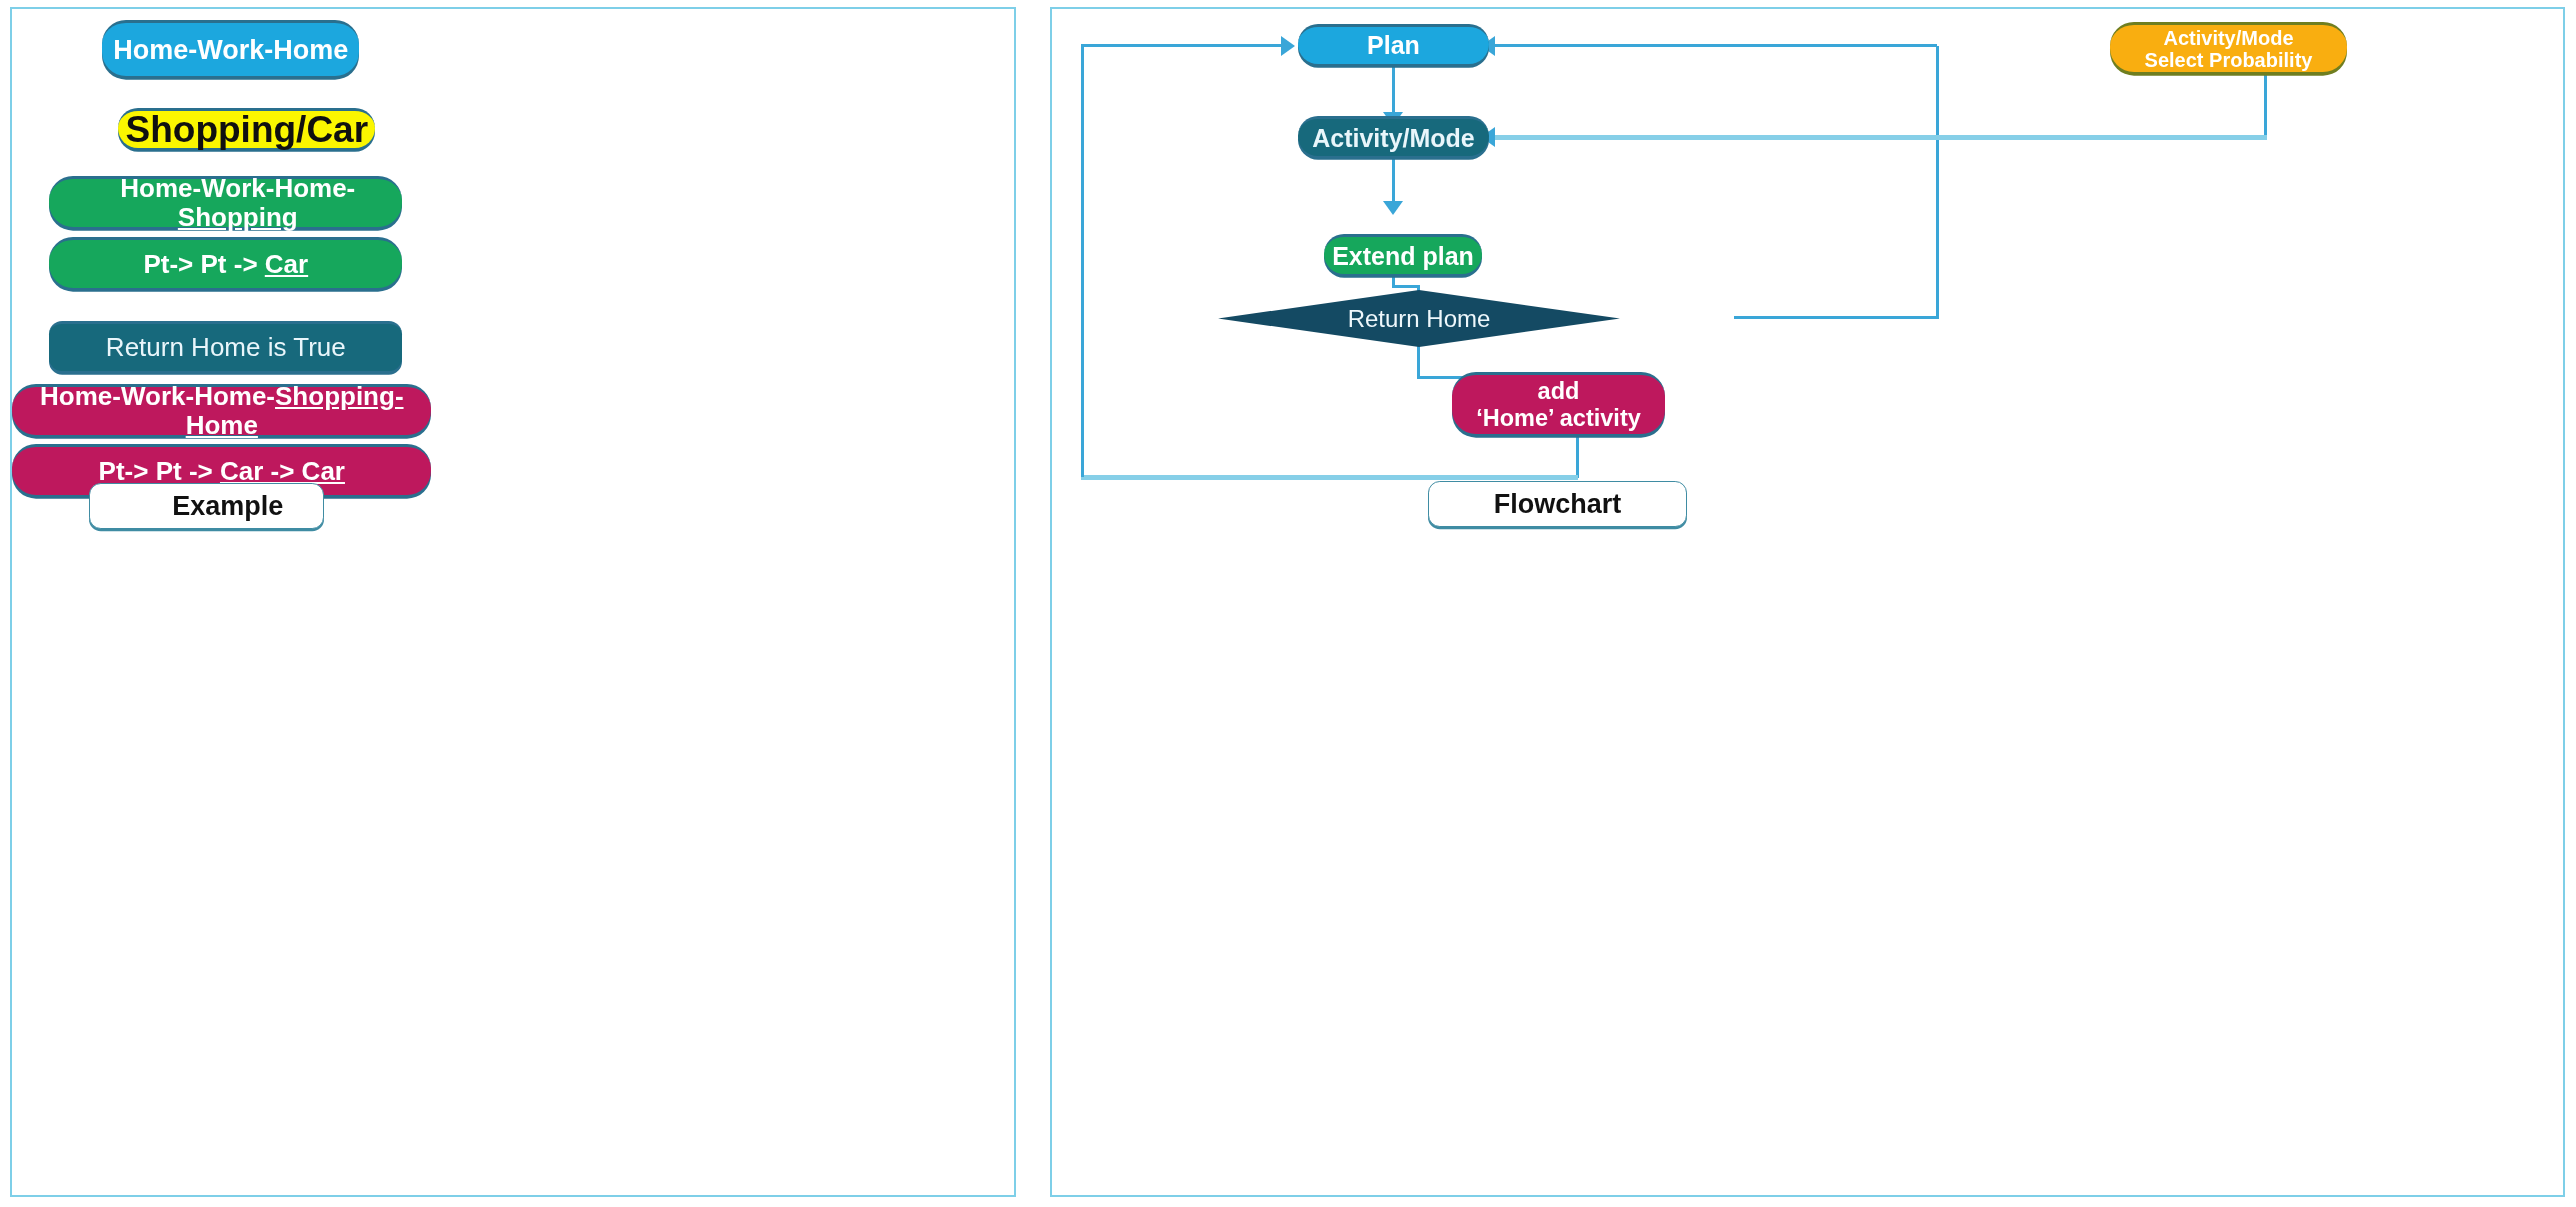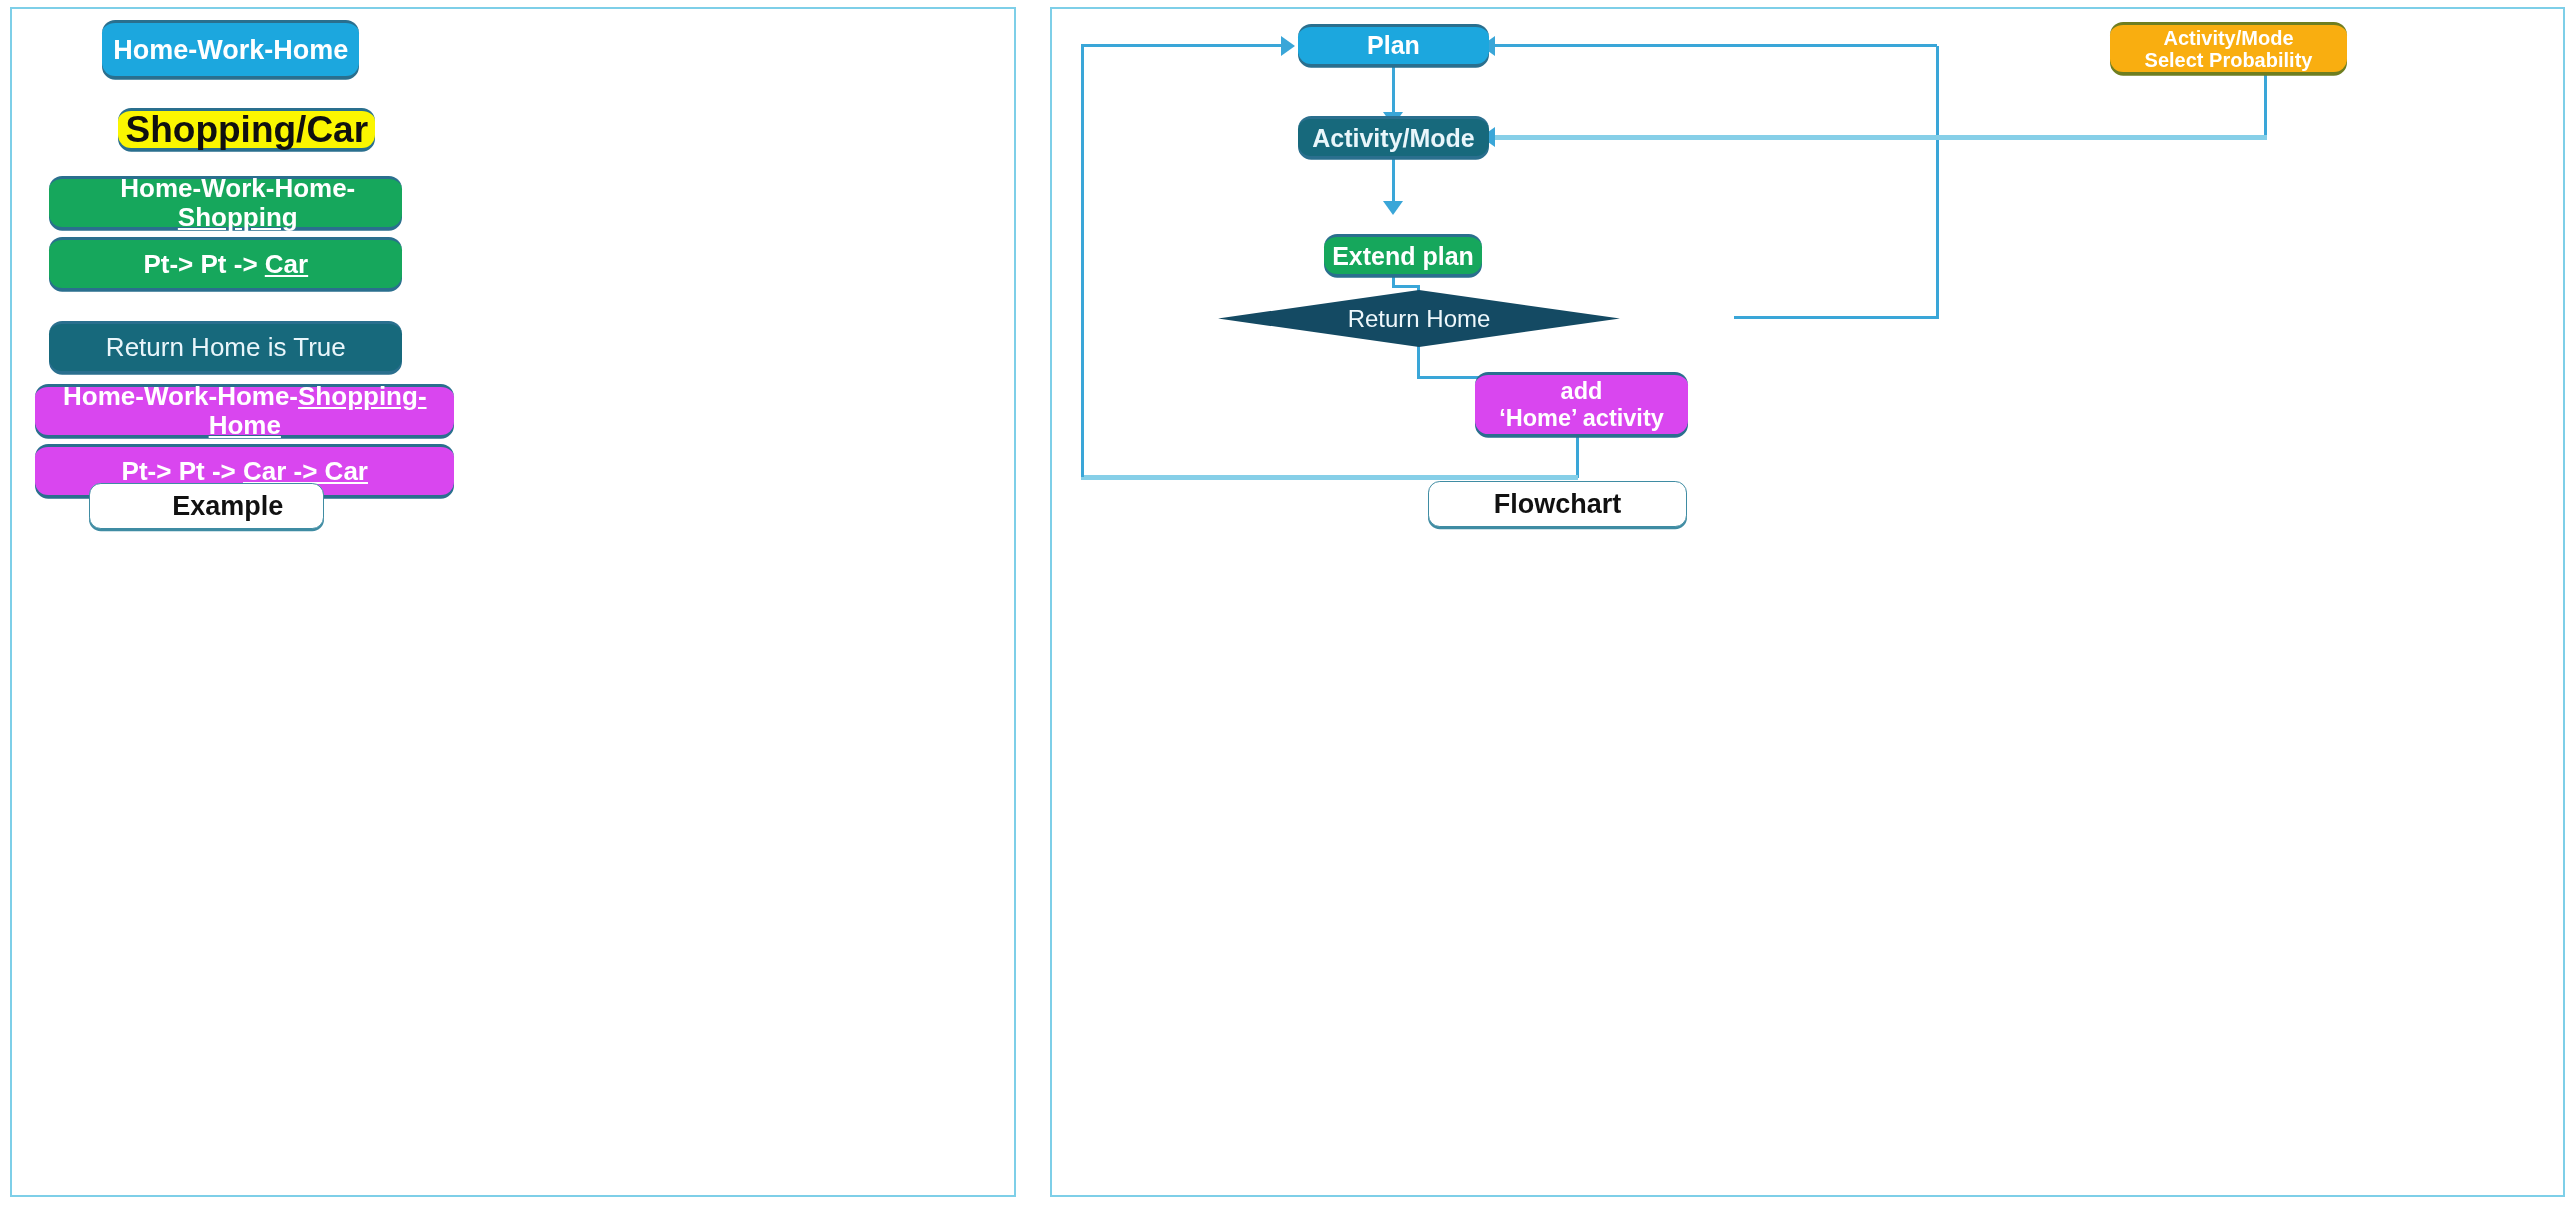--- a/index.html
+++ b/index.html
@@ -11,29 +11,29 @@
   #panel-right{left:1050px;top:7.3px;width:1515px;height:1190px;}
 
   
   .box{position:absolute;box-sizing:border-box;display:flex;align-items:center;
        justify-content:center;text-align:center;border-radius:13.2px;
        border-top:3.7px solid #2a6f8e;
        box-shadow:0 3.7px 0 0 #2a6f8e;
        line-height:1.12;}
   .box .txt{padding:0 7.3px;white-space:pre-line;}
 
-  .bold{font-weight:bold;}
+  .bold{font-weight:bold;border-radius:24px;}
   .u{text-decoration:underline;}
 
   
   .c-blue  {background:#1CA7DE;color:#ffffff;}
   .c-yellow{background:#FBF600;color:#101010;}
   .c-green {background:#16A75C;color:#ffffff;}
   .c-teal  {background:#17697C;color:#e9f6fb;}
-  .c-purple{background:#d946ef;color:#ffffff;margin-left:23px;}
+  .c-purple{background:#be185d;color:#ffffff;}
   .c-orange{background:#F9AE10;color:#ffffff;border-top-color:#6f7e20;box-shadow:0 3.7px 0 0 #6f7e20;}
   .c-white {background:#ffffff;color:#111111;border:1.5px solid #3f8ca3;border-top:1.5px solid #3f8ca3;
             box-shadow:0 2.2px 0 0 #3f8ca3;border-radius:11.8px;}
 
   
   .caption{font-weight:bold;}
 
   
   .diamond{position:absolute;}
   .diamond svg{display:block;}

